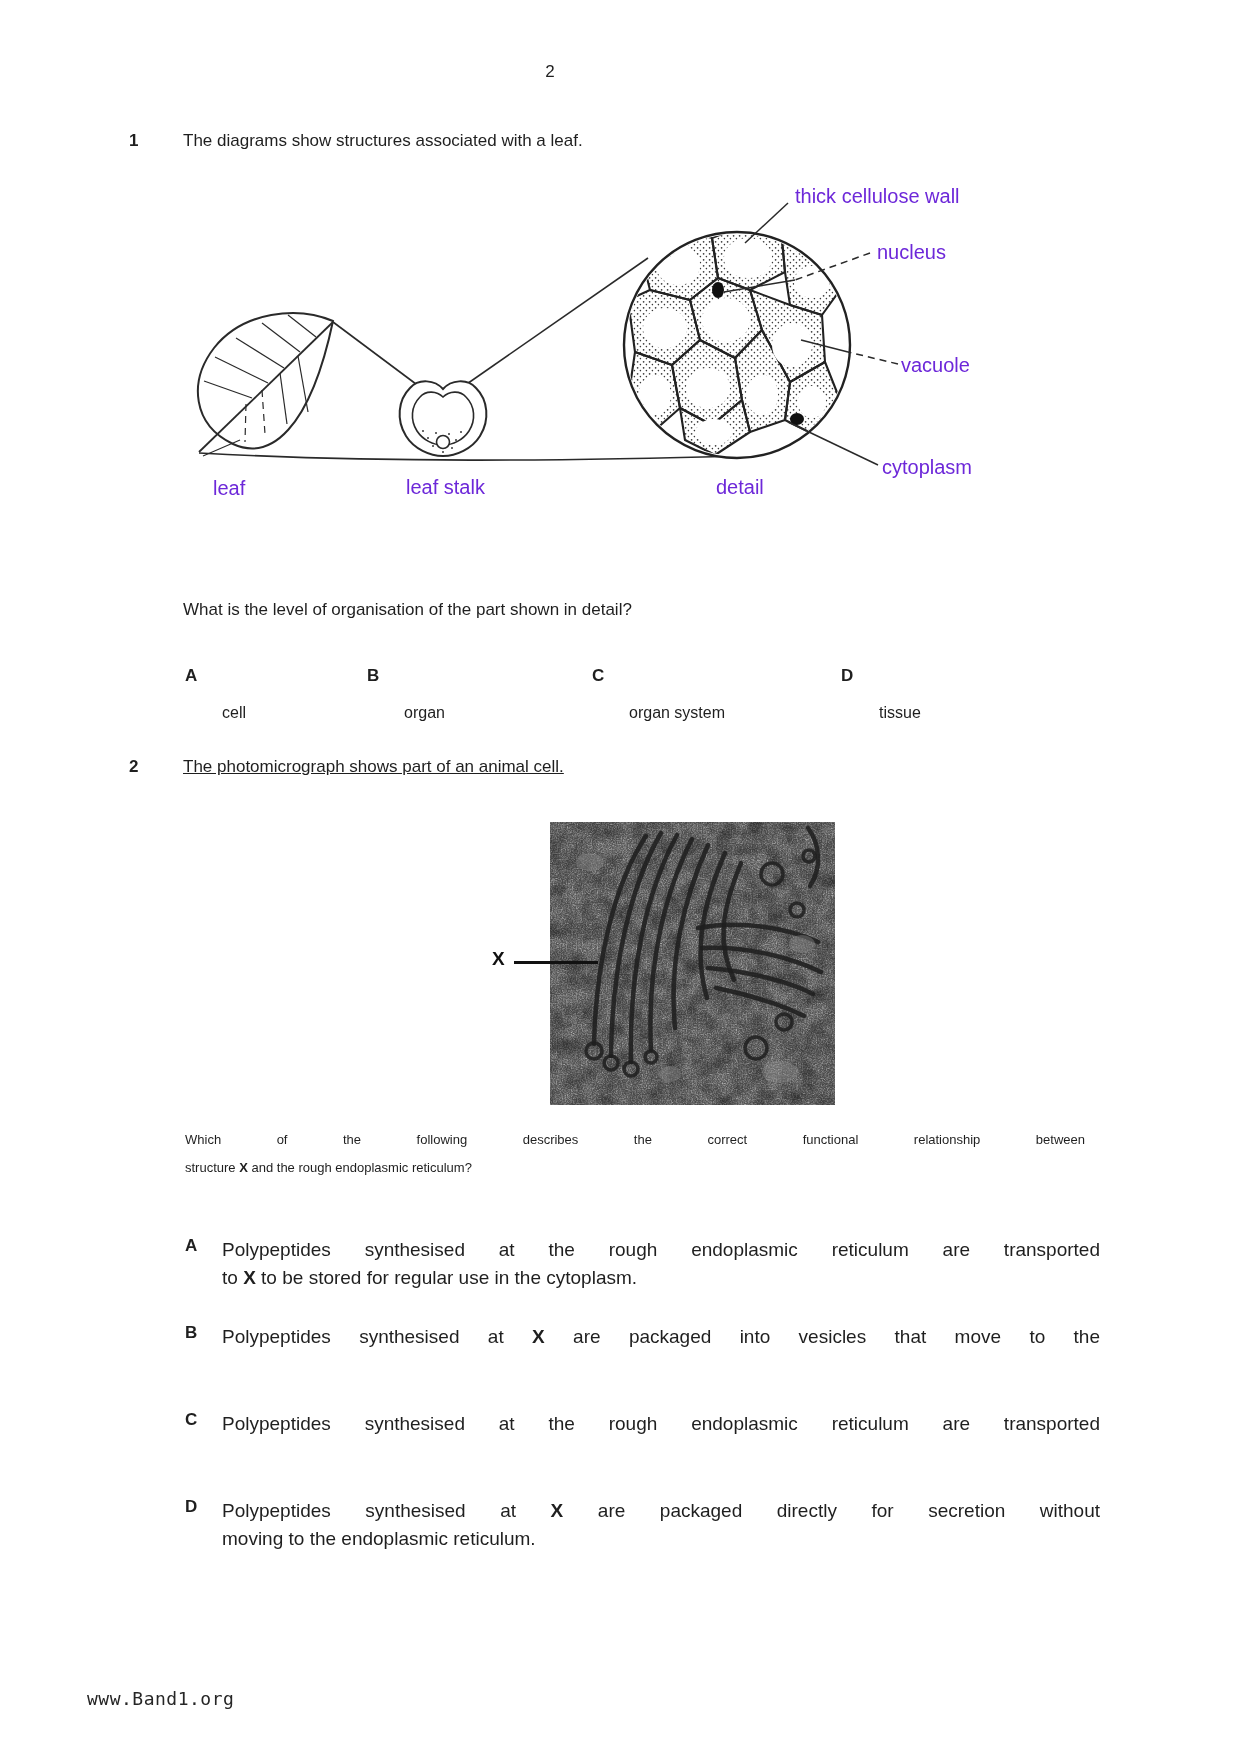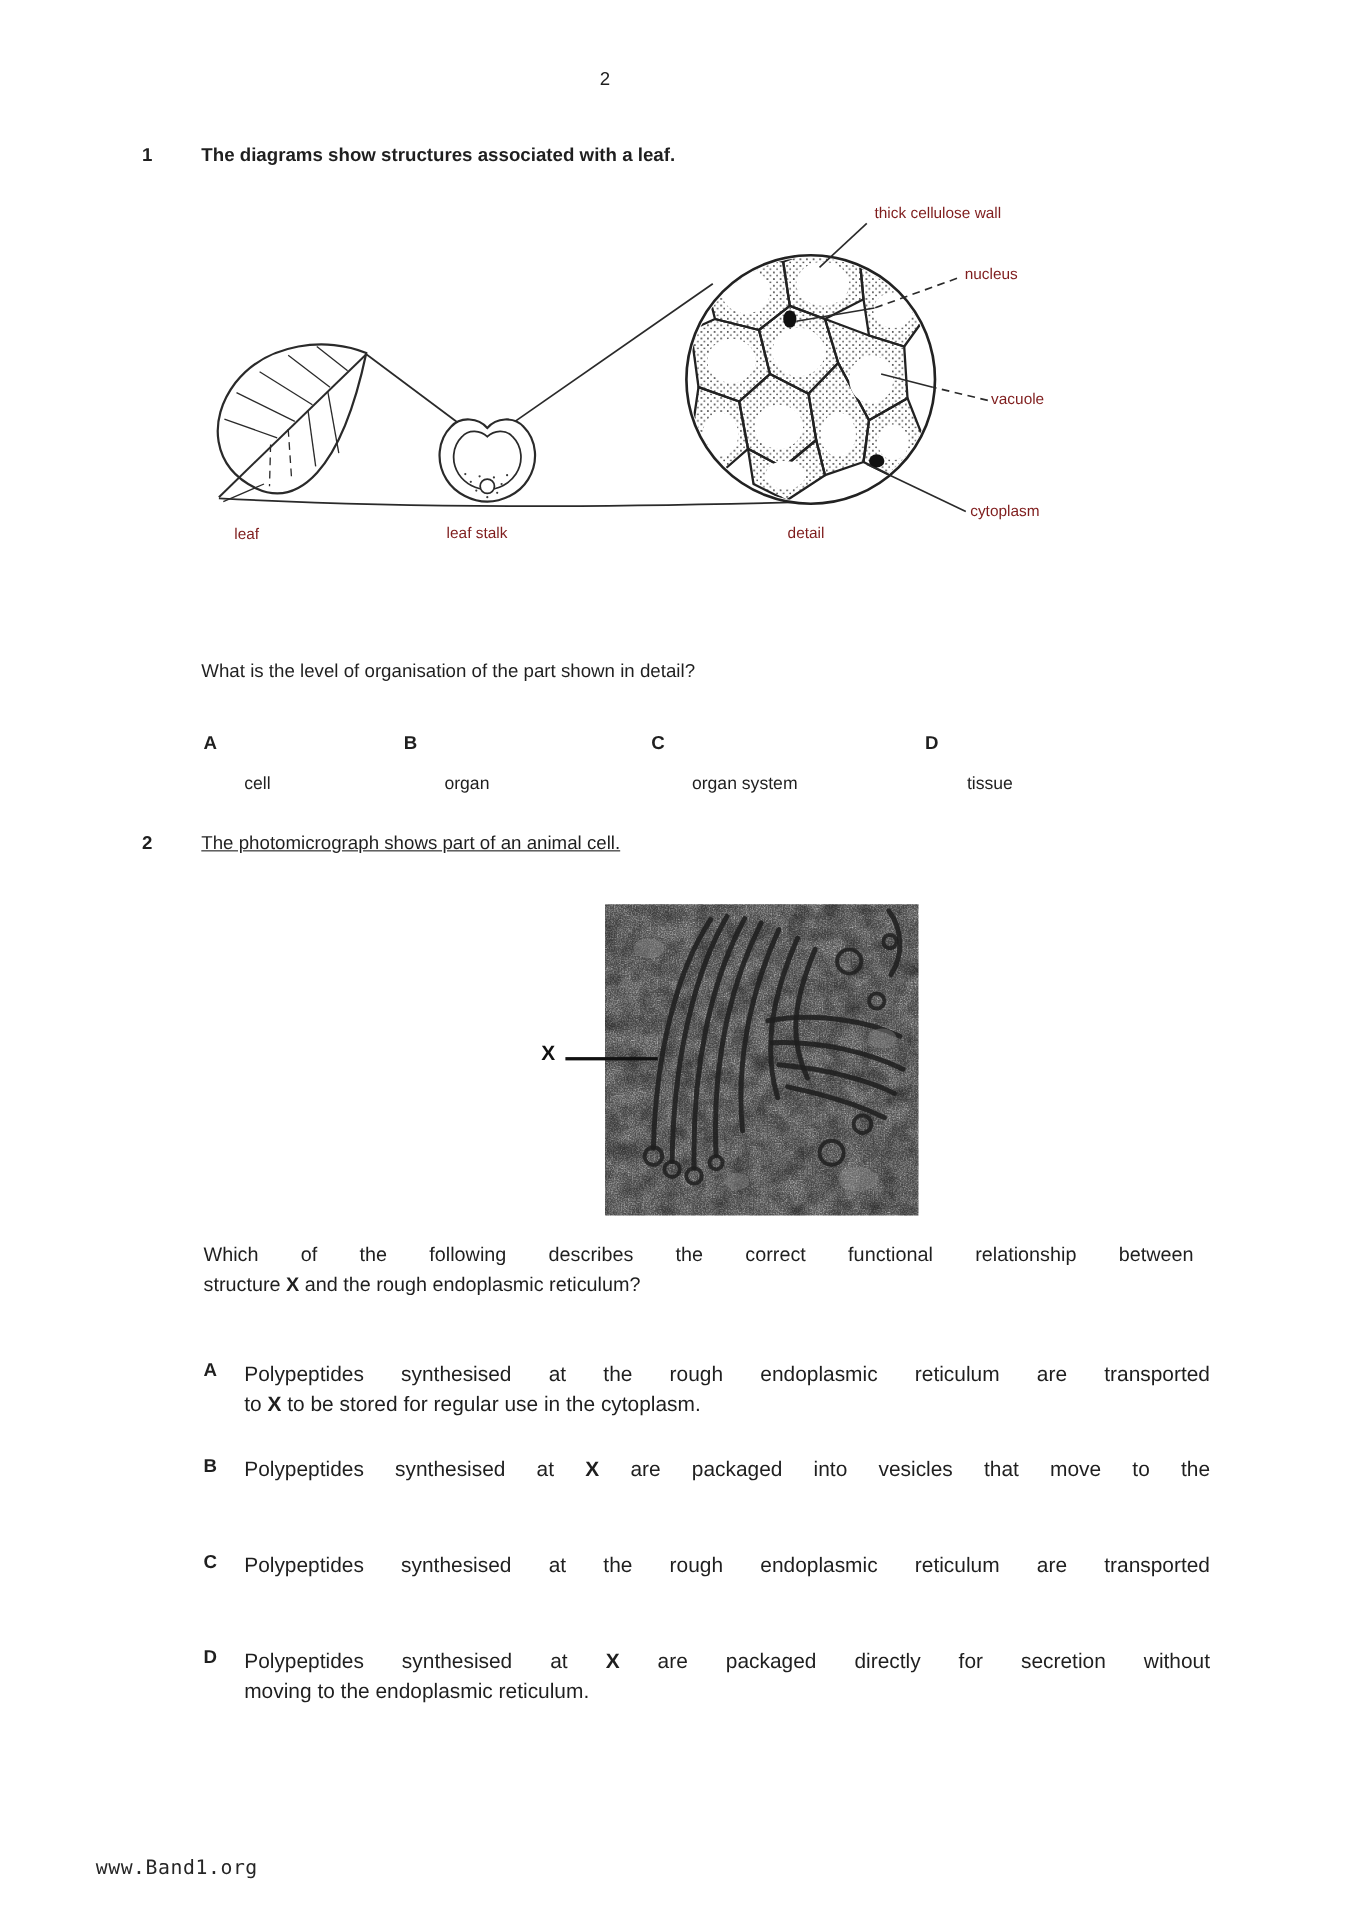--- a/index.html
+++ b/index.html
@@ -11,37 +11,37 @@
   .pagenum{position:absolute;top:62px;left:0;width:1100px;text-align:center;font-size:17px;}
   .qnum{position:absolute;left:129px;font-size:17px;font-weight:700;}
   .stem{position:absolute;left:183px;font-size:17px;white-space:nowrap;}
   .q1question{position:absolute;left:183px;top:600px;font-size:17px;white-space:nowrap;}
   .optletter{position:absolute;font-size:17px;font-weight:700;}
   .optword{position:absolute;font-size:16px;white-space:nowrap;margin-top:38px;}
   .optblock{position:absolute;left:222px;width:878px;font-size:19px;line-height:28px;}
   .optblock b{font-weight:700;}
   .jline{display:block;text-align:justify;text-align-last:justify;}
   .nline{display:block;text-align:left;}
-  .q2question{position:absolute;left:185px;top:1126px;width:900px;font-size:18px;line-height:28px;}
-  .diag-label{position:absolute;font-size:14px;white-space:nowrap;color:#7f1d1d;}
+  .q2question{position:absolute;left:185px;top:1126px;width:900px;font-size:13px;line-height:28px;}
+  .diag-label{position:absolute;font-size:20px;white-space:nowrap;color:#6d28d9;}
   .xlabel{position:absolute;left:492px;top:948px;font-size:19px;font-weight:700;color:#111;}
   .xline{position:absolute;left:514px;top:961px;width:84px;height:3px;background:#111;z-index:5;}
   .footer{position:absolute;left:55px;top:1688px;font-family:"DejaVu Sans Mono","Liberation Mono",monospace;
           font-size:18px;color:#262626;letter-spacing:.5px;margin-left:32px;}
   svg{display:block;}
 </style>
 </head>
 <body>
 
 <div class="page">
 
   <div class="pagenum">2</div>
 
   <div class="qnum" style="top:131px;">1</div>
-  <div class="stem" style="top:131px;font-weight:bold;">The diagrams show structures associated with a leaf.</div>
+  <div class="stem" style="top:131px;">The diagrams show structures associated with a leaf.</div>
 
   <svg class="abs" style="left:130px;top:168px;" width="900" height="360" viewBox="130 168 900 360">
     <defs>
       <pattern id="stip" width="6" height="6" patternUnits="userSpaceOnUse">
         <circle cx="1.6" cy="1.8" r="0.85" fill="#3a3a3a"></circle>
         <circle cx="4.4" cy="4.6" r="0.8" fill="#3a3a3a"></circle>
       </pattern>
       <clipPath id="cellclip">
           <circle cx="737" cy="345" r="111"></circle>
         </clipPath>

